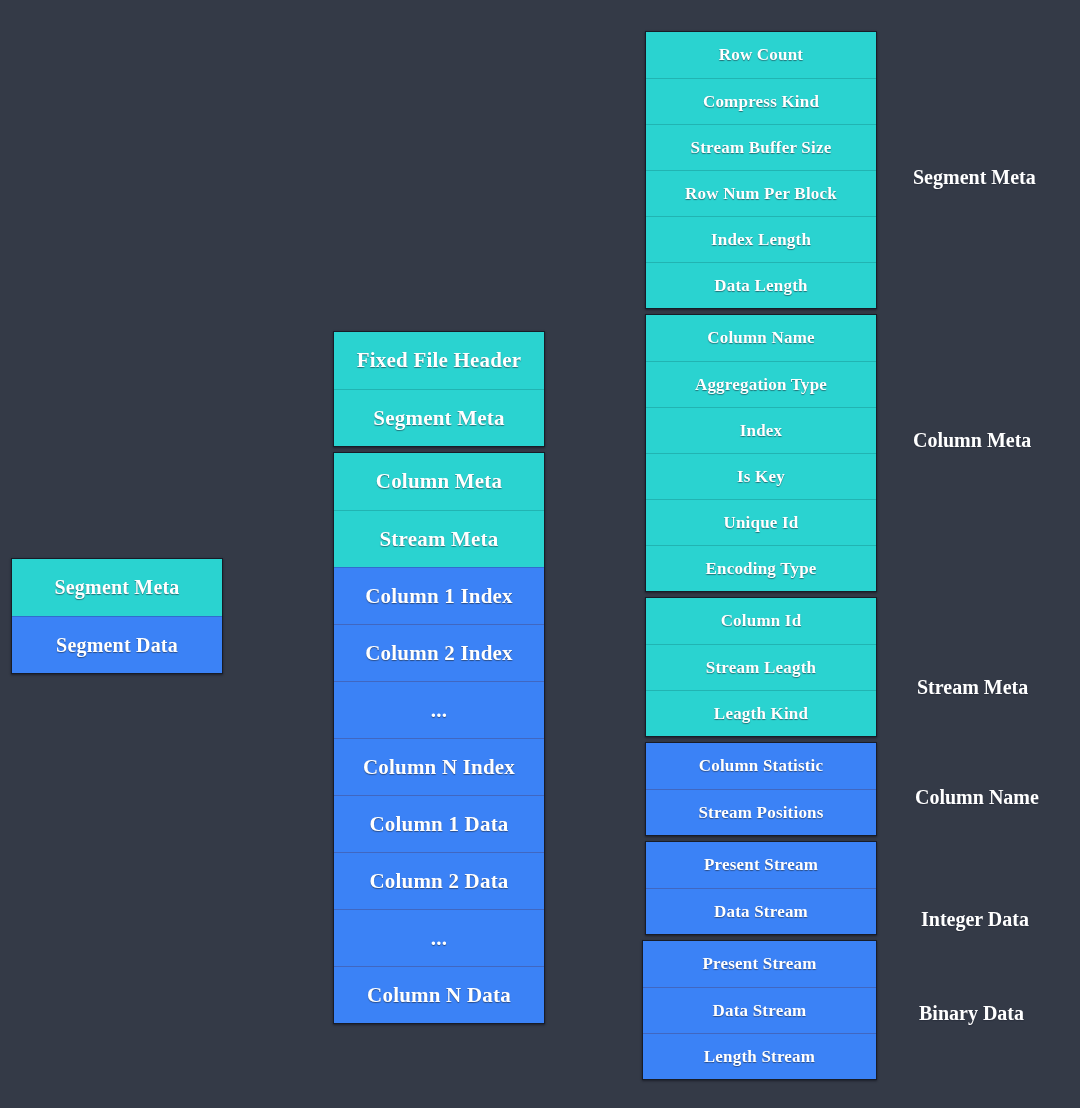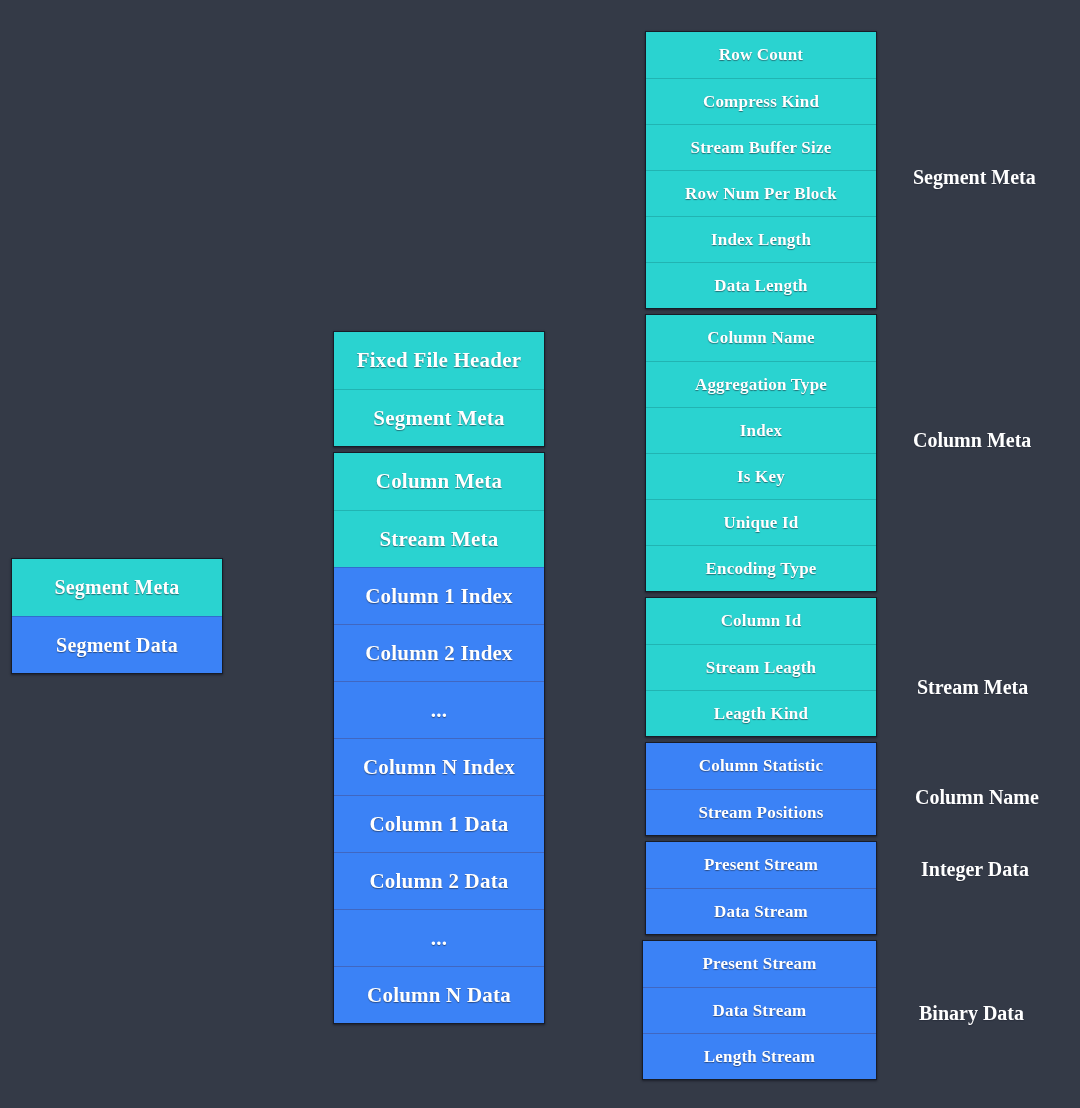--- a/index.html
+++ b/index.html
@@ -90,21 +90,21 @@
     font-size: 20px;
     font-weight: bold;
     color: #ffffff;
     white-space: nowrap;
     text-shadow: 0 1px 1px rgba(30, 34, 48, 0.5);
   }
   #ann-0 { top: 166px; }
   #ann-1 { top: 429px; }
   #ann-2 { top: 676px; left: 917px; }
   #ann-3 { top: 786px; left: 915px; }
-  #ann-4 { top: 858px; left: 921px; }
+  #ann-4 { top: 908px; left: 921px; }
   #ann-5 { top: 1002px; left: 919px; text-align: center; }
 </style>
 </head>
 <body>
 
 <div class="canvas">
 
   <div class="column" id="col-overview">
       <div class="group">
         <div class="row teal">Segment Meta</div>

